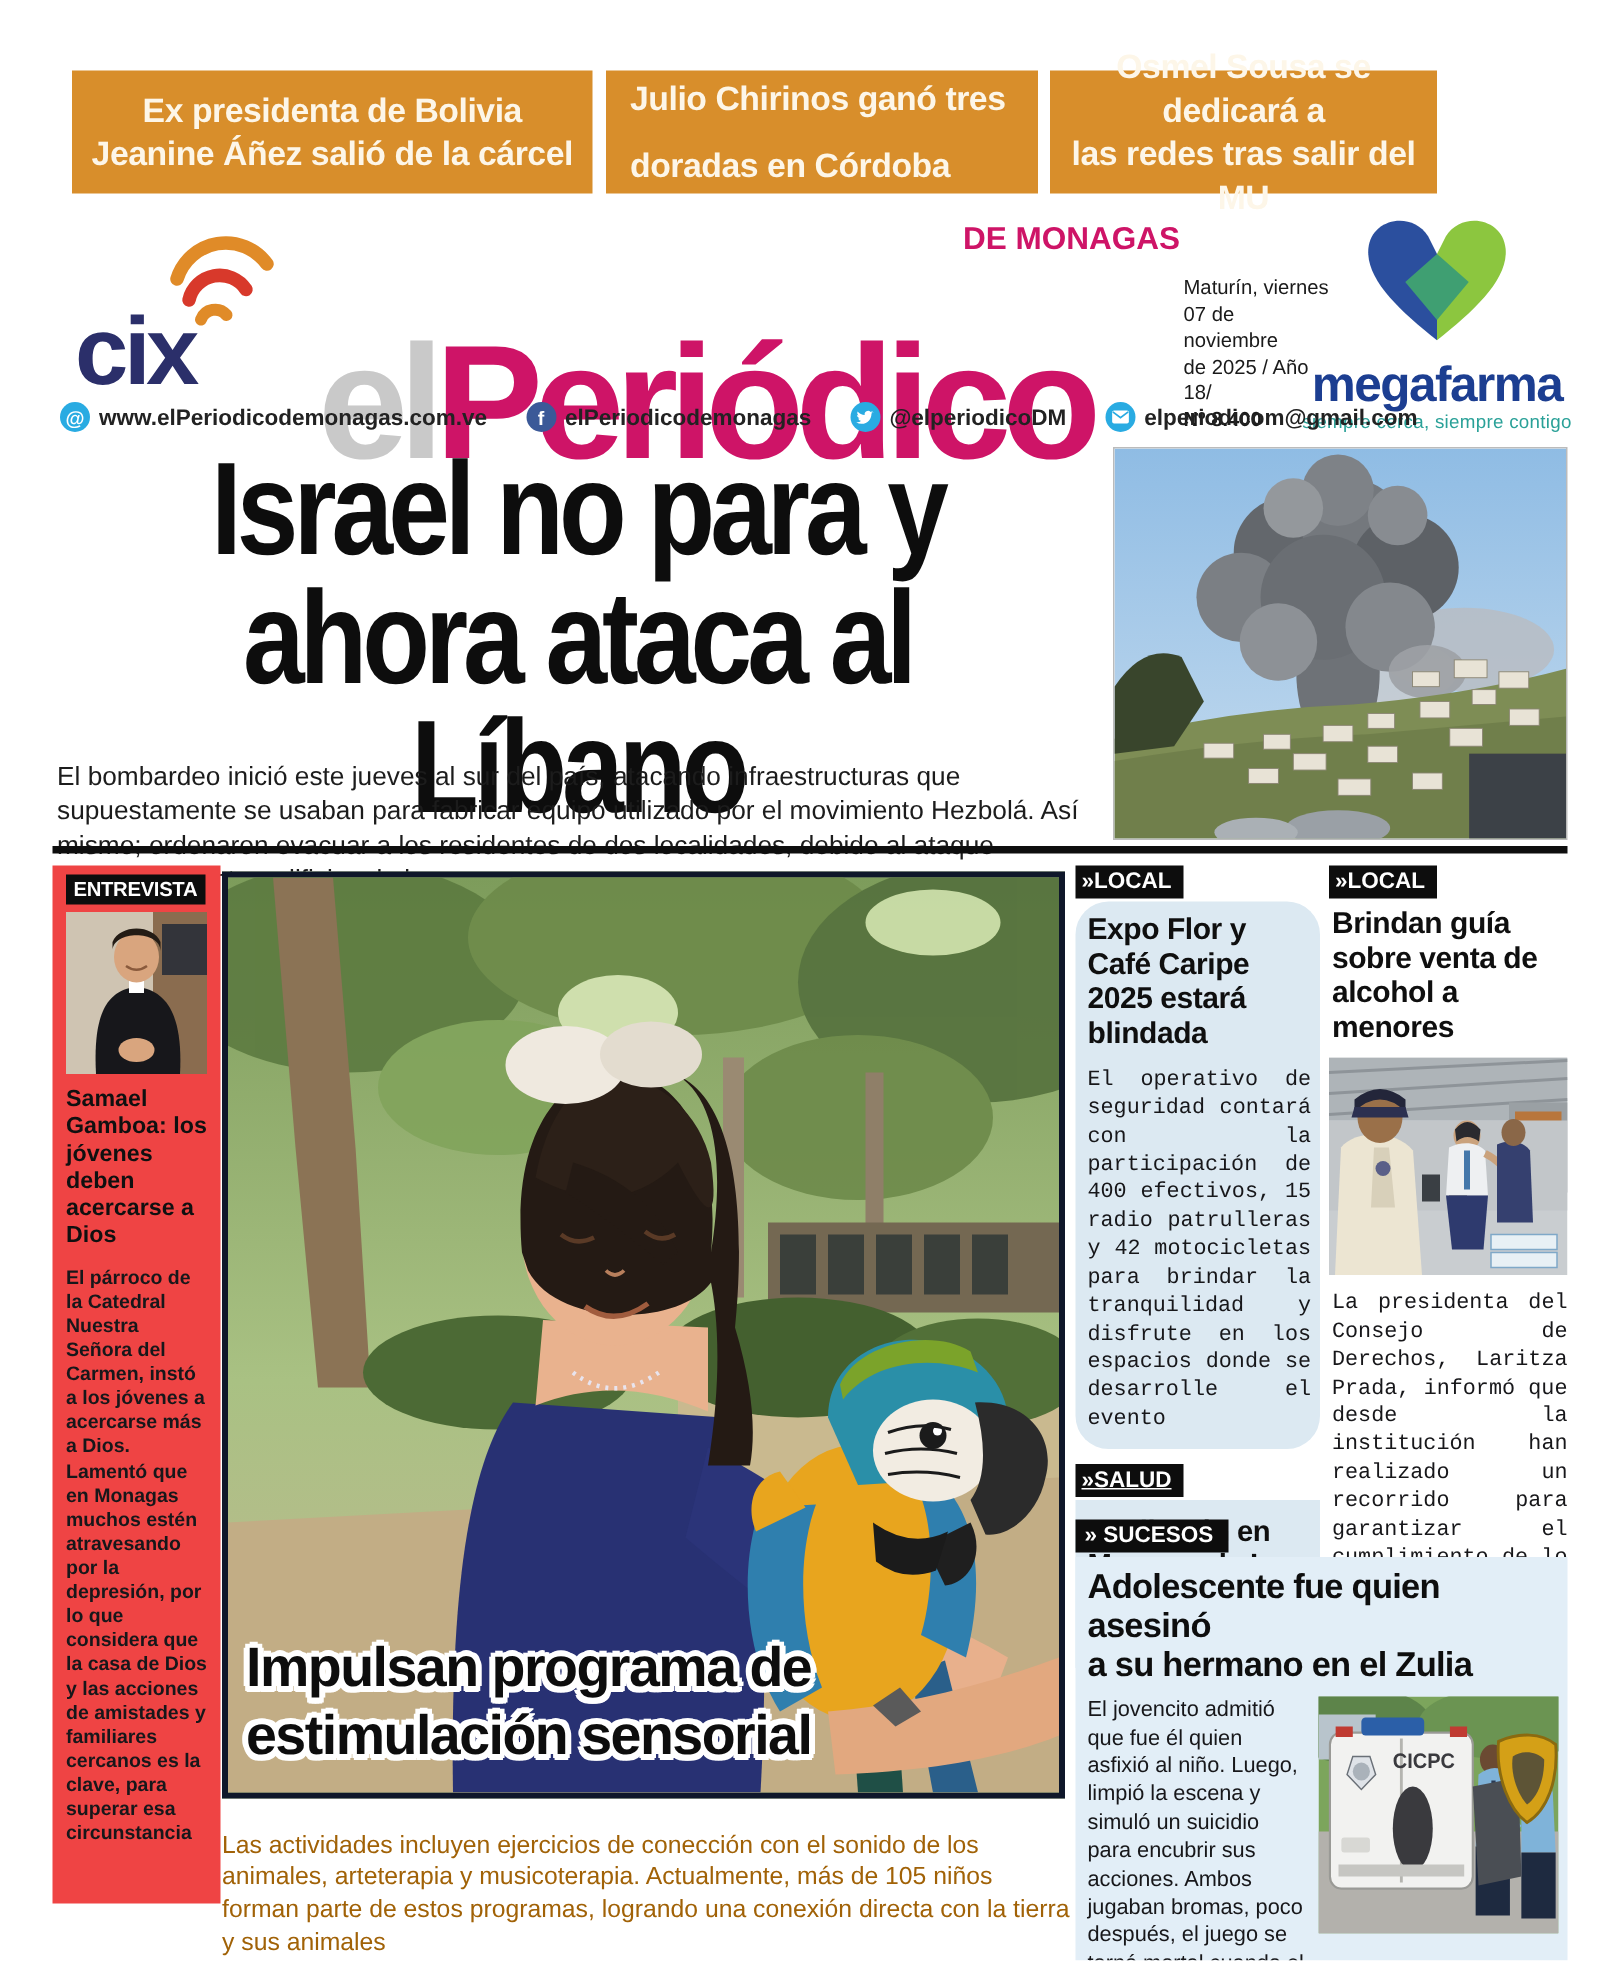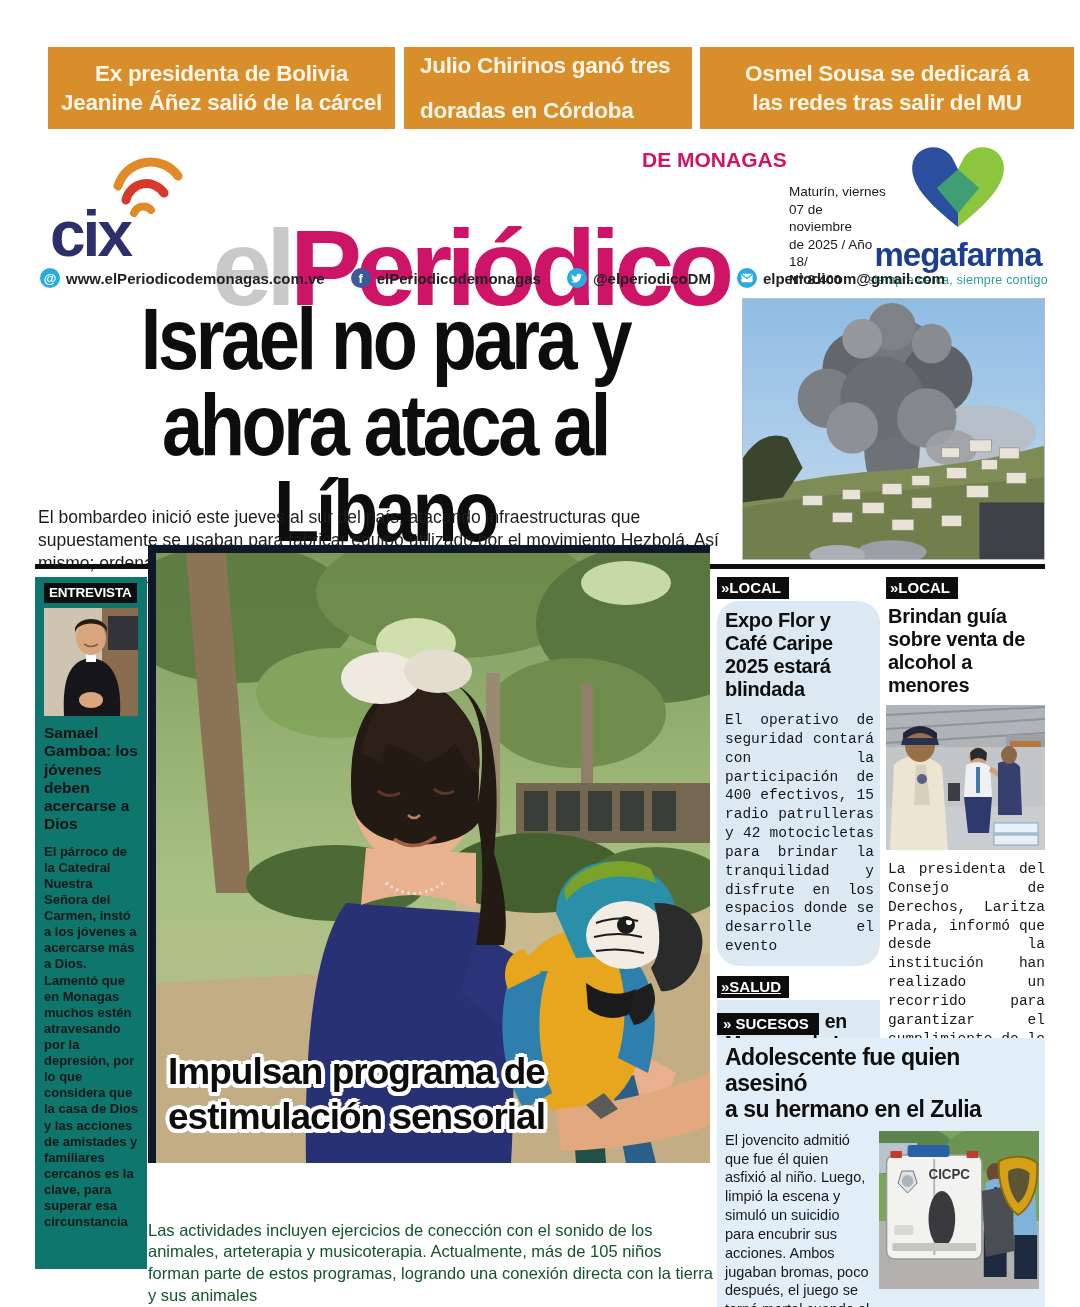--- a/index.html
+++ b/index.html
@@ -36,36 +36,36 @@
   
   .headline{position:absolute;left:35px;top:296px;width:700px;text-align:center;
             font-weight:bold;font-size:88px;line-height:0.98;letter-spacing:-4px;color:#0d0d0d;
             transform:scaleX(0.84);transform-origin:50% 0;}
   .summary{position:absolute;left:38px;top:488px;width:700px;font-size:17.5px;line-height:1.32;color:#1c1c1c;}
   .explosion{position:absolute;left:742px;top:298px;width:303px;height:262px;border:1px solid #bbb;box-sizing:border-box;}
 
   .black-rule{position:absolute;left:35px;top:564px;width:1010px;height:5px;background:#0e0e0e;}
 
   
-  .entrevista{position:absolute;left:35px;top:577px;width:112px;height:692px;background:#0f766e;
+  .entrevista{position:absolute;left:35px;top:577px;width:112px;height:692px;background:#ef4444;
               box-sizing:border-box;padding:6px 9px;}
   .badge{background:#0d0d0d;color:#fff;font-weight:bold;display:inline-block;}
   .entrevista .badge{font-size:13.5px;padding:2px 5px 3px;letter-spacing:-0.2px;}
   .entrevista h3{margin:8px 0 10px;font-size:15.5px;line-height:1.18;color:#101010;}
   .entrevista p{margin:0;font-size:13px;line-height:1.24;color:#17171a;font-weight:bold;}
   .priest{width:94px;height:108px;display:block;margin-top:5px;}
 
   
-  .feature-photo{position:absolute;left:148px;top:545px;width:562px;height:618px;
-                 border:8px solid #0f172a;box-sizing:border-box;background:#9db87a;}
+  .feature-photo{position:absolute;left:148px;top:581px;width:562px;height:618px;
+                 border:4px solid #0f172a;box-sizing:border-box;background:#9db87a;}
   .overlay-head{position:absolute;left:12px;bottom:16px;font-size:37px;font-weight:bold;
      line-height:1.22;color:#0d0d0d;letter-spacing:-1px;
      text-shadow:-3px -3px 0 #fff,3px -3px 0 #fff,-3px 3px 0 #fff,3px 3px 0 #fff,
                  0 -4px 0 #fff,0 4px 0 #fff,-4px 0 0 #fff,4px 0 0 #fff,2px 4px 0 #fff,-2px 4px 0 #fff;}
-  .caption{position:absolute;left:148px;top:1203px;width:566px;font-size:16.5px;line-height:1.33;color:#14532d;}
+  .caption{position:absolute;left:148px;top:1203px;width:566px;font-size:16.5px;line-height:1.33;color:#a16207;}
 
   
   .colA{position:absolute;left:717px;top:577px;width:163px;}
   .colB{position:absolute;left:886px;top:577px;width:159px;}
   .col-badge{font-size:15px;padding:2px 8px 3px 4px;letter-spacing:0;}
   .blue-block{background:#dce9f2;}
   .colA h3,.colB h3{font-size:20px;line-height:1.15;margin:0;color:#0f0f0f;letter-spacing:-0.3px;}
   .colA .story1{margin-top:2px;padding:8px 6px 10px 8px;border-radius:22px;}
   .colA .story1 p,.colB p{margin:10px 0 0;font-size:14.5px;line-height:1.3;color:#17171a;text-align:justify;font-family:Liberation Mono, monospace;}
   .colA .salud-head{margin-top:10px;text-decoration:underline;}
@@ -90,21 +90,21 @@
 <div class="page">
 
   <div class="teaser" style="left:48px;width:347px;">
     <span>Ex presidenta de Bolivia</span>
     <span>Jeanine Áñez salió de la cárcel</span>
   </div>
   <div class="teaser left-align" style="left:404px;width:288px;gap:16px;">
     <span>Julio Chirinos ganó tres</span>
     <span>doradas en Córdoba</span>
   </div>
-  <div class="teaser" style="left:700px;width:374px;">
+  <div class="teaser" style="left:700px;width:258px;">
     <span>Osmel Sousa se dedicará a</span>
     <span>las redes tras salir del MU</span>
   </div>
 
   <svg class="abs" style="left:52px;top:150px;" width="175" height="112" viewBox="0 0 175 112">
     <path d="M66 36 A34 34 0 0 1 126 26" fill="none" stroke="#e08b28" stroke-width="9" stroke-linecap="round"></path>
     <path d="M74 50 A21 21 0 0 1 112 43" fill="none" stroke="#d8392b" stroke-width="9" stroke-linecap="round"></path>
     <path d="M82 63 A10 10 0 0 1 99 60" fill="none" stroke="#e08b28" stroke-width="8" stroke-linecap="round"></path>
     <text x="-2" y="106" font-size="64" font-weight="bold" fill="#2b2f6a" letter-spacing="-3" font-family="Liberation Sans, sans-serif">cix</text>
   </svg>

